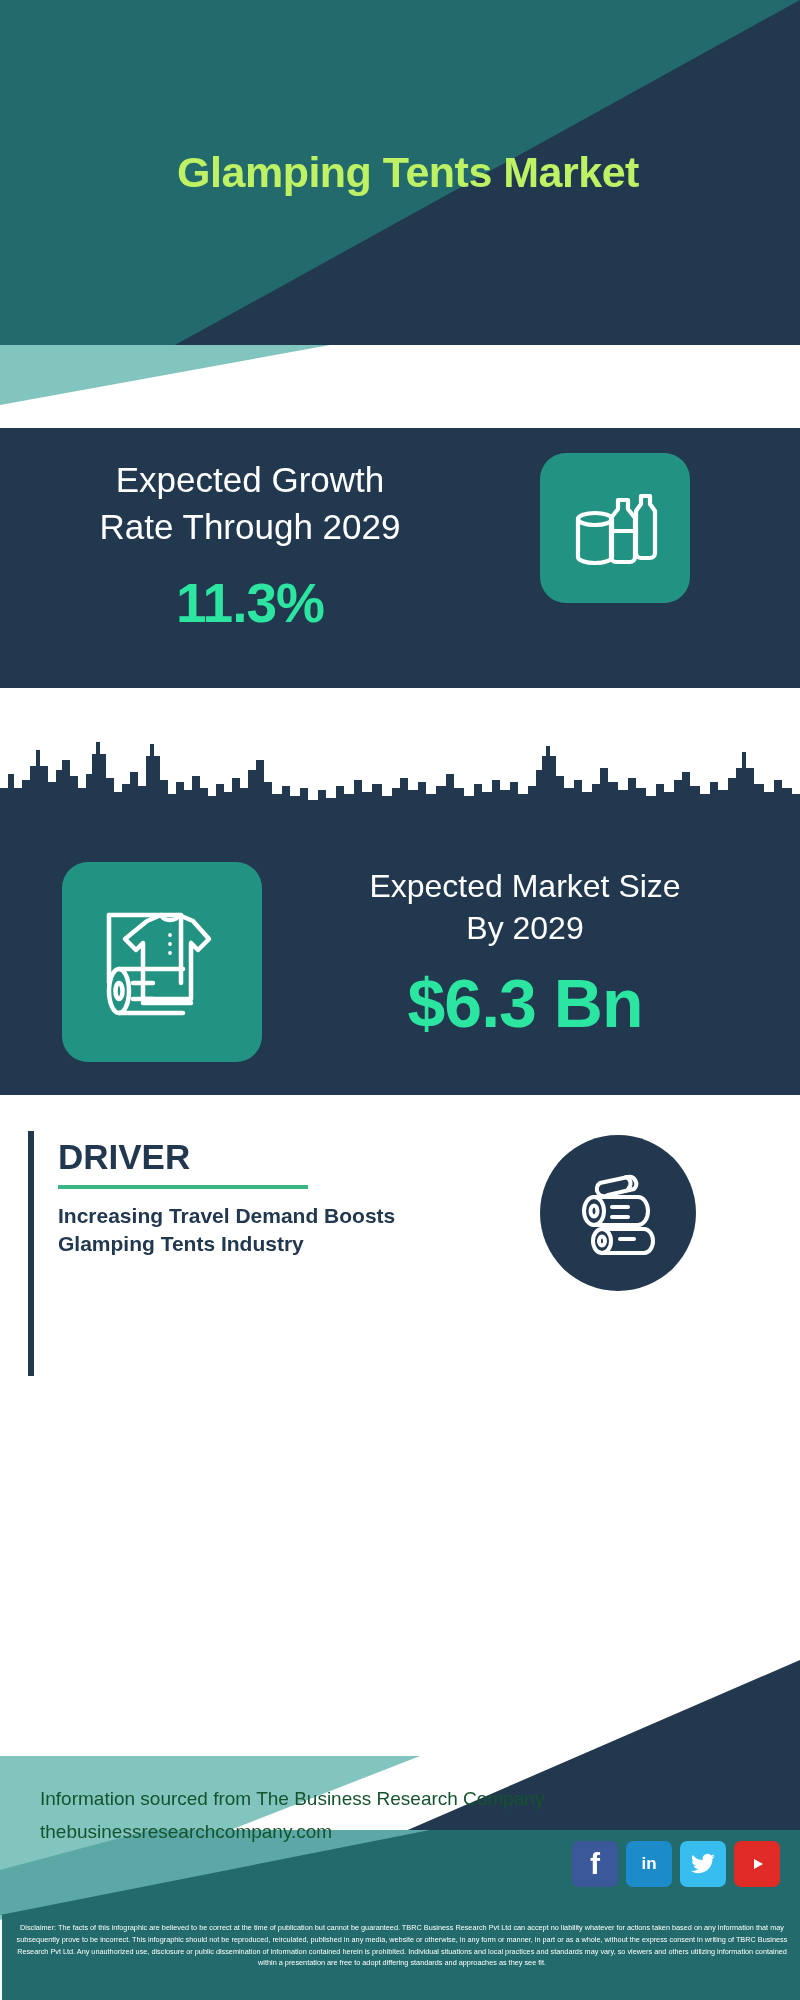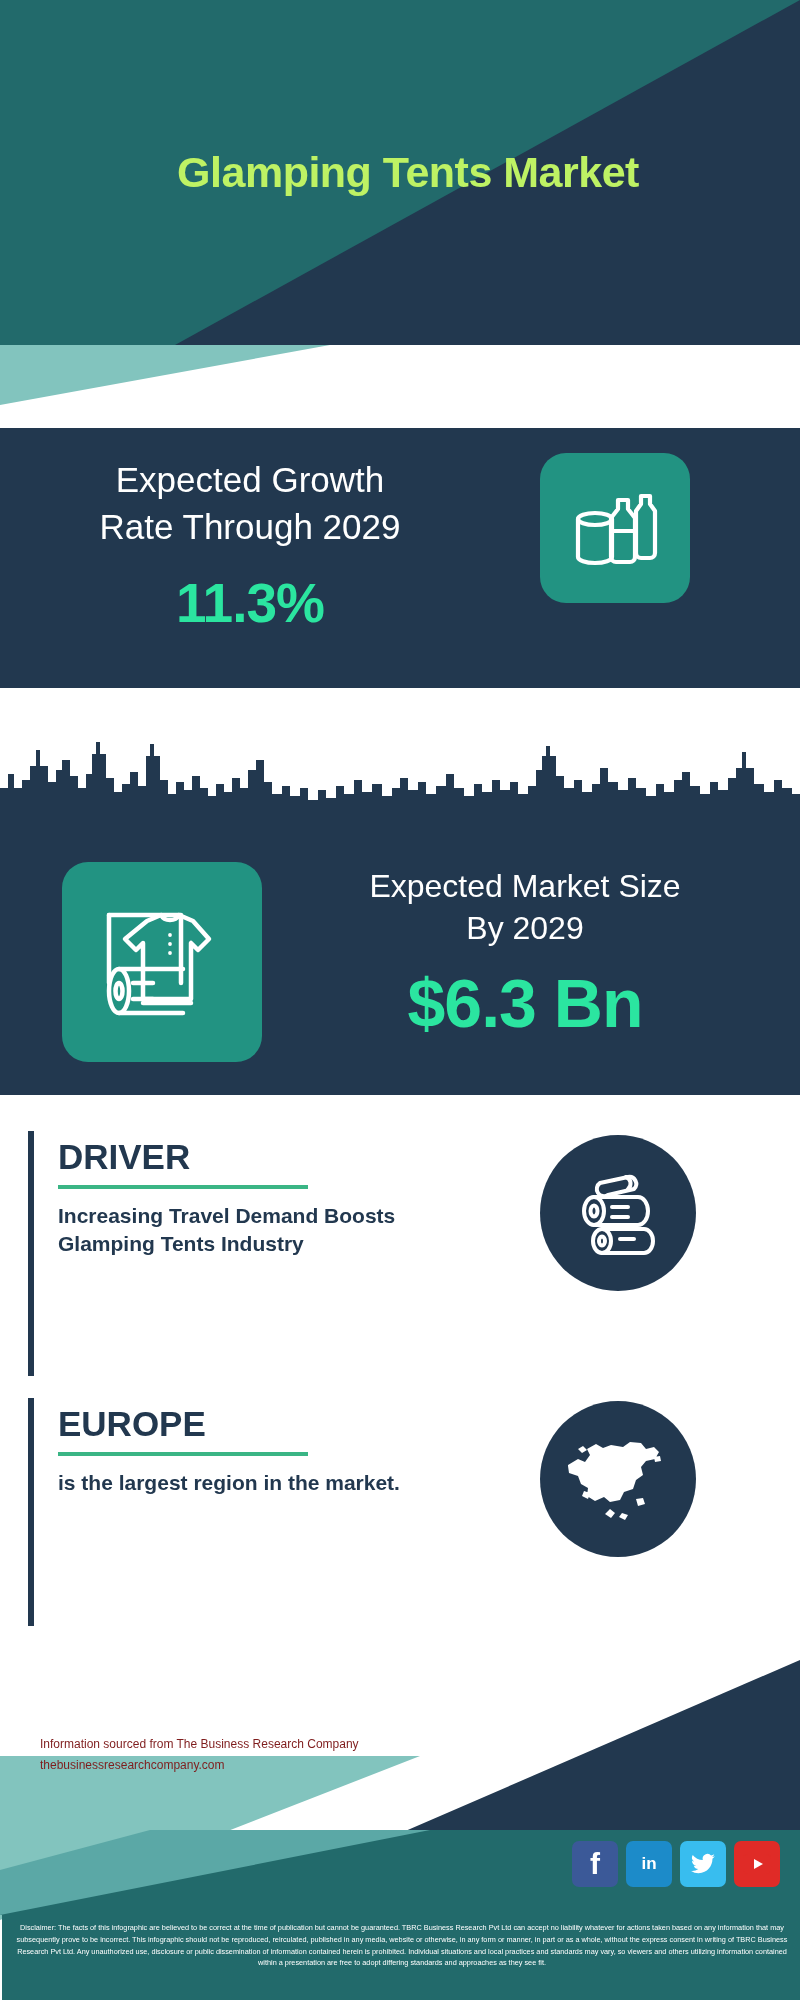--- a/index.html
+++ b/index.html
@@ -101,22 +101,22 @@
   
   .bottomdeco {
     position:absolute; left:0; top:1660px; width:800px; height:260px;
     overflow:hidden;
   }
   .footerband {
     position:absolute; left:0; top:1830px; width:800px; height:85px;
     z-index:4;
   }
   .footer-text {
-    position:absolute; left:40px; top:1734px; z-index:6; color:#7f1d1d;
-    font-size:12px; line-height:1.75;
+    position:absolute; left:40px; top:1782px; z-index:6; color:#14532d;
+    font-size:19px; line-height:1.75;
   }
   .socials {
     position:absolute; right:20px; top:1841px; z-index:6;
     display:flex; gap:8px;
   }
   .sbtn {
     width:46px; height:46px; border-radius:7px;
     display:flex; align-items:center; justify-content:center;
     color:#fff; font-weight:bold;
   }
@@ -226,40 +226,20 @@
 
             <ellipse cx="38" cy="82" rx="9" ry="12"></ellipse>
             <path d="M38 70 H80 a9 12 0 0 1 0 24 H38"></path>
             <ellipse cx="38" cy="82" rx="3" ry="4.5"></ellipse>
             <path d="M56 80 h14"></path>
           </g>
         </svg>
       </div>
     </div>
 
-    <div class="card" style="top:303px; height:228px;">
-      <div class="card-bar" style="height:228px;"></div>
-      <div class="card-body">
-        <div class="card-title">EUROPE</div>
-        <div class="card-rule"></div>
-        <div class="card-text">is the largest region in the market.</div>
-      </div>
-      <div class="circ" style="left:512px; top:3px; width:156px; height:156px;">
-        <svg width="112" height="100" viewBox="0 0 112 100">
-          <g fill="#ffffff">
-            <path d="M6 36 l10 -6 l7 3 l5 -7 l-3 -6 l9 -5 l7 4 l8 -3 l12 2 l7 -5 l11 1 l5 6 l8 -2 l5 5 l-4 7 l-9 2 l-5 6 l2 8 l-7 5 l-3 9 l-9 3 l-4 8 l-10 2 l-6 -5 l-9 4 l-8 -5 l1 -8 l-7 -4 l-3 -8 l-9 -3 l-1 -7 z
-                     M22 62 l6 2 l-2 6 l-6 -3 z
-                     M74 70 l7 -1 l2 6 l-7 2 z
-                     M92 28 l6 -1 l1 5 l-6 1 z
-                     M16 20 l5 -3 l4 4 l-5 3 z"></path>
-            <path d="M48 80 l5 4 l-4 5 l-6 -4 z M60 84 l6 2 l-3 5 l-6 -3 z"></path>
-          </g>
-        </svg>
-      </div>
-    </div>
   </div>
 
   <div class="bottomdeco">
     <svg viewBox="0 0 800 260" preserveAspectRatio="none">
       <polygon points="800,0 800,260 200,260" fill="#22384F"></polygon>
       <polygon points="0,80 800,80 800,260 0,260" fill="#ffffff" opacity="0"></polygon>
       <polygon points="0,96 420,96 0,260" fill="#82C4BE"></polygon>
       <polygon points="0,168 800,96 800,260 0,260" fill="#226A6B" opacity="0.0"></polygon>
     </svg>
   </div>

